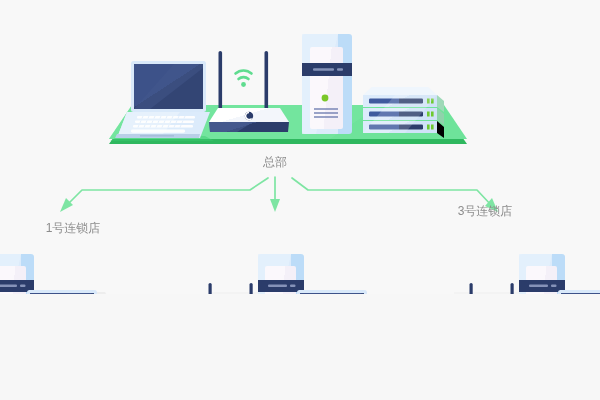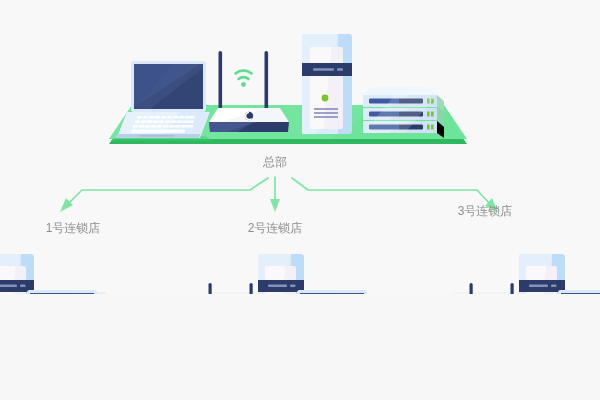--- a/index.html
+++ b/index.html
@@ -408,16 +408,15 @@
           <line x1="584" y1="350.4" x2="583" y2="352.6"></line>
           <line x1="590" y1="350.4" x2="589" y2="352.6"></line>
         </g>
         <polygon points="545,358 623,358 622,362 544,362" fill="#b9cfe8"></polygon>
       </g>
     </g>
   </svg>
 
   <div class="lbl" id="label-hq">总部</div>
   <div class="lbl" id="label-s1">1号连锁店</div>
-  <div class="lbl" id="label-s2">2号连锁店</div>
   <div class="lbl" id="label-s3">3号连锁店</div>
 
 </div>
 
 </body></html>

